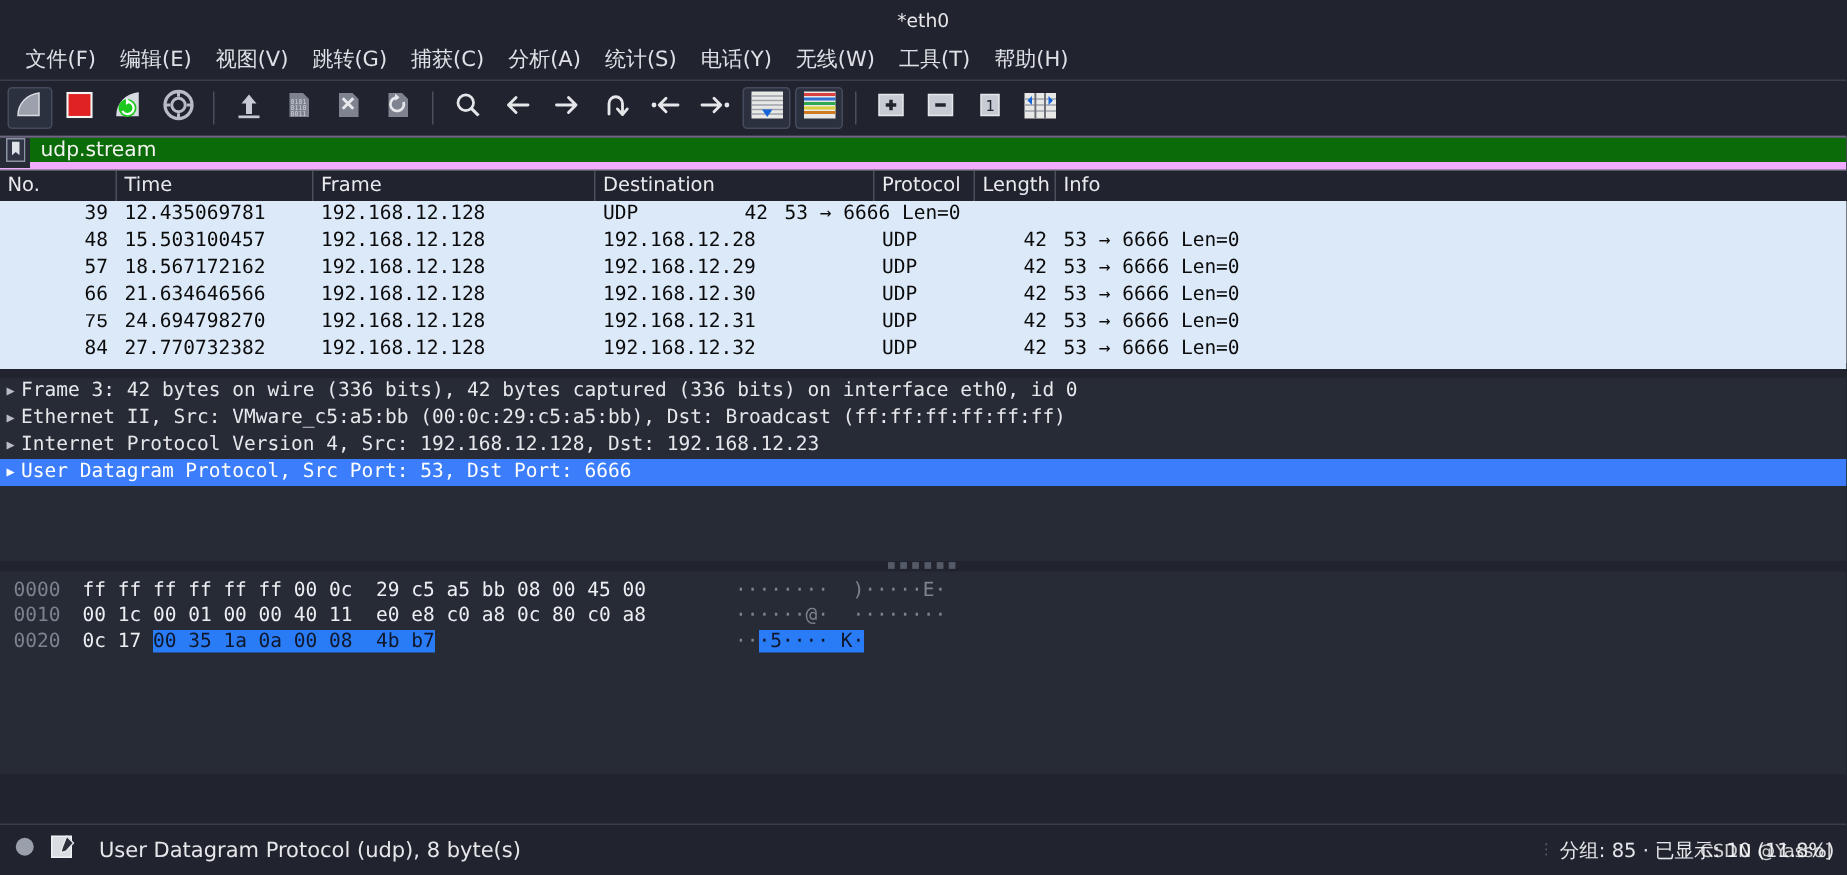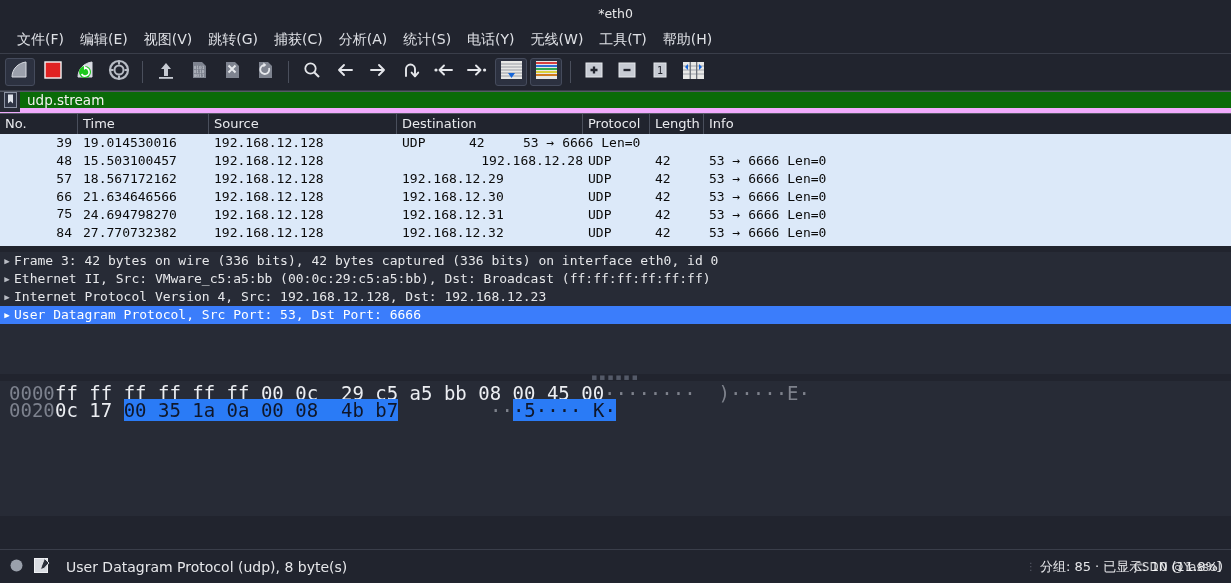--- a/index.html
+++ b/index.html
@@ -64,21 +64,21 @@
     color: #e9eaee; font-size: 13px; align-items: center;
   }
   .plist-header .col {
     height: 20px; line-height: 20px; padding-left: 5px;
     border-right: 1px solid #4a4f5c; overflow: hidden; white-space: nowrap;
   }
   .plist-body { background: #dce9f9; font-family: "DejaVu Sans Mono","Liberation Mono",monospace; }
   .prow { height: 18px; display: flex; font-size: 13px; color: #0b0b0b; line-height: 18px; }
   .prow .c { overflow: hidden; white-space: nowrap; padding-left: 5px; }
   .c-no { text-align: right; padding-right: 6px; padding-left: 0; }
-  .c-len { text-align: left; padding-right: 6px; padding-left: 0; }
+  .c-len { text-align: right; padding-right: 6px; padding-left: 0; }
   .plist-wrap { position: relative; background: #dce9f9; }
 
   
   .splitter {
     height: 7px; background: #21242e;
     display: flex; align-items: center; justify-content: center;
   }
   .splitter .dots { letter-spacing: 2px; color: #545a68; font-size: 9px; line-height: 5px; }
   .detail {
     background: #272b36; font-family: "DejaVu Sans Mono","Liberation Mono",monospace;
@@ -88,21 +88,21 @@
   .drow.sel { background: #3b7dfb; color: #ffffff; }
   .arrow {
     display: inline-block; width: 14px; text-align: center;
     color: #b9bcc4; font-size: 9px; flex: 0 0 14px;
   }
   .drow.sel .arrow { color: #ffffff; }
 
   
   .bytes {
     background: #272b36; font-family: "DejaVu Sans Mono","Liberation Mono",monospace;
-    font-size: 19px; position: relative;
+    font-size: 13px; position: relative;
   }
   .brow { height: 17px; line-height: 17px; display: flex; white-space: pre; }
   .boff { color: #7d828e; padding-left: 9px; width: 55px; flex: 0 0 55px; }
   .bhex { color: #eceef2; flex: 0 0 435px; }
   .bascii { color: #eceef2; }
   .hl { background: #2a7bf6; color: #0f172a; }
   .dotc { color: #7e828c; }
 
   
   .statusbar {
@@ -349,42 +349,42 @@
           <path d="M4 2.5 h5 v9 l-2.5 -2.2 -2.5 2.2 z" fill="#dfe3ea"></path>
         </svg>
       </span>
     </div>
     <input class="filter-input" value="udp.stream" spellcheck="false" placeholder="应用显示过滤器 … &lt;Ctrl-/&gt;" style="">
   </div>
 
   <div class="plist-header">
     <div class="col" style="width:78px">No.</div>
     <div class="col" style="width:131px">Time</div>
-    <div class="col" style="width:188px">Source</div>
+    <div class="col" style="width:188px">Frame</div>
     <div class="col" style="width:186px">Destination</div>
     <div class="col" style="width:67px">Protocol</div>
     <div class="col" style="width:54px">Length</div>
     <div class="col" style="width:527px;border-right:none">Info</div>
   </div>
 
   <div class="plist-wrap" style="height:112px;">
     <div class="plist-body" id="plist-body">
         <div class="prow">
           <div class="c c-no" style="width: 78px; flex: 0 0 78px;">39</div>
-          <div class="c" style="width: 131px; flex: 0 0 131px;">19.014530016</div>
+          <div class="c" style="width: 131px; flex: 0 0 131px;">12.435069781</div>
           <div class="c" style="width: 188px; flex: 0 0 188px;">192.168.12.128</div>
           <div class="c" style="width: 67px; flex: 0 0 67px;">UDP</div>
           <div class="c c-len" style="width: 54px; flex: 0 0 54px;">42</div>
           <div class="c" style="width: 527px; flex: 0 0 527px;">53 → 6666 Len=0</div>
         </div>
         <div class="prow">
           <div class="c c-no" style="width: 78px; flex: 0 0 78px;">48</div>
           <div class="c" style="width: 131px; flex: 0 0 131px;">15.503100457</div>
           <div class="c" style="width: 188px; flex: 0 0 188px;">192.168.12.128</div>
-          <div class="c" style="width: 186px; flex: 0 0 186px; text-align: right;">192.168.12.28</div>
+          <div class="c" style="width: 186px; flex: 0 0 186px;">192.168.12.28</div>
           <div class="c" style="width: 67px; flex: 0 0 67px;">UDP</div>
           <div class="c c-len" style="width: 54px; flex: 0 0 54px;">42</div>
           <div class="c" style="width: 527px; flex: 0 0 527px;">53 → 6666 Len=0</div>
         </div>
         <div class="prow">
           <div class="c c-no" style="width: 78px; flex: 0 0 78px;">57</div>
           <div class="c" style="width: 131px; flex: 0 0 131px;">18.567172162</div>
           <div class="c" style="width: 188px; flex: 0 0 188px;">192.168.12.128</div>
           <div class="c" style="width: 186px; flex: 0 0 186px;">192.168.12.29</div>
           <div class="c" style="width: 67px; flex: 0 0 67px;">UDP</div>
@@ -444,20 +444,21 @@
       </div>
   </div>
 
   <div class="splitter">
     <span class="dots">▪▪▪▪▪▪</span>
   </div>
 
   <div class="bytes" style="height:135px;padding-top:4px;">
     <div id="bytes-body">
         <div class="brow"><span class="boff">0000</span><span class="bhex"><span>ff ff ff ff ff ff 00 0c  </span><span>29 c5 a5 bb 08 00 45 00</span></span><span class="bascii"><span class="dotc">········  )·····E·</span></span></div>
+        <div class="brow"><span class="boff">0010</span><span class="bhex"><span>00 1c 00 01 00 00 40 11  </span><span>e0 e8 c0 a8 0c 80 c0 a8</span></span><span class="bascii"><span class="dotc">······@·  ········</span></span></div>
         <div class="brow"><span class="boff">0020</span><span class="bhex"><span>0c 17 </span><span class="hl">00 35 1a 0a 00 08  4b b7</span></span><span class="bascii"><span class="dotc">··</span><span class="hl">·5···· K·</span></span></div>
       </div>
   </div>
 
   <div class="statusbar">
     <div class="sb-left">
       <span>
         <svg width="15" height="15" viewBox="0 0 15 15">
             <circle cx="7.5" cy="7.5" r="6" fill="#9aa0ab"></circle>
           </svg>

